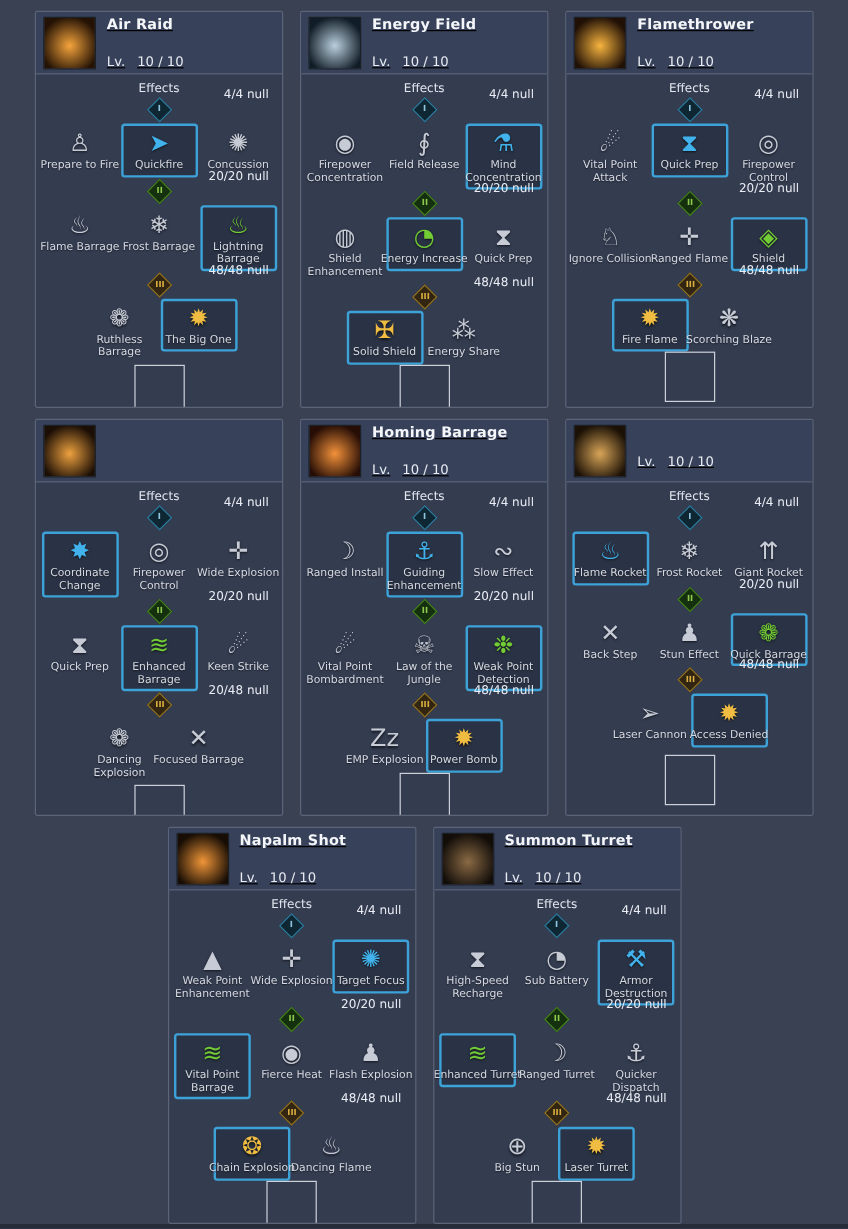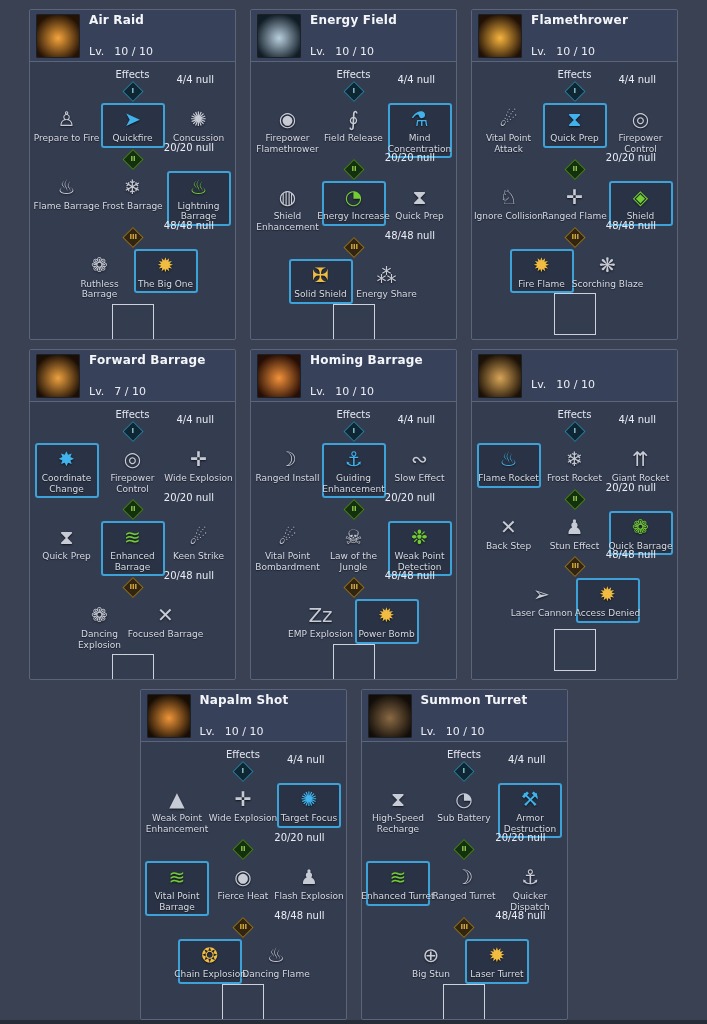--- a/index.html
+++ b/index.html
@@ -10,30 +10,30 @@
   }
   #rows{padding-top:9px}
   .row{display:flex;justify-content:center;gap:14px;margin-bottom:9px}
   .panel{
     width:207px;height:331px;box-sizing:border-box;
     background:#343c50;border:1px solid #5b6478;border-radius:2px;
     display:flex;flex-direction:column;overflow:hidden;
   }
   .p-head{
     height:52px;flex:none;background:#37415a;border-bottom:1px solid #5b6478;
-    display:flex;align-items:center;padding:4px 6px;gap:9px;box-sizing:border-box;
+    display:flex;align-items:center;padding:4px 6px;gap:9px;box-sizing:border-box;text-decoration:underline;
   }
   .thumb{width:42px;height:42px;flex:none;border:1px solid #1c2027;border-radius:1px}
   .p-title{font-size:12px;font-weight:bold;color:#f4f6fa;letter-spacing:.2px}
   .p-level{font-size:11px;color:#e9ecf3;margin-top:18px}
   .lv-val{margin-left:10px}
   .p-body{flex:1;display:flex;flex-direction:column;padding:4px 8px 6px}
   .fx-label{text-align:center;font-size:10px;color:#e3e7ef;margin-top:3px}
   .tier-head{position:relative;height:21px;margin-top:1px}
-  .count{position:absolute;right:13px;top:-7px;font-size:10px;color:#eaedf3}
+  .count{position:absolute;right:3px;top:-7px;font-size:10px;color:#eaedf3}
   .diamond{
     position:absolute;left:50%;top:3px;width:13px;height:13px;
     transform:translateX(-50%) rotate(45deg);
     display:flex;align-items:center;justify-content:center;border:1px solid;
   }
   .diamond span{transform:rotate(-45deg);font-size:7px;font-weight:bold;line-height:1}
   .d1{background:#0f2733;border-color:#2f7c9e}
   .d1 span{color:#8fc6dd}
   .d2{background:#15300f;border-color:#47821f}
   .d2 span{color:#8cc84a}
@@ -157,21 +157,21 @@
             <div class="tier t1">
               <div class="tier-head">
                 <div class="count">4/4 null</div>
                 <div class="diamond d1">
                   <span>I</span>
                 </div>
               </div>
               <div class="fx-row">
                 <div class="fx">
                   <span class="ic">◉</span>
-                  <div class="lb">Firepower Flamethrower</div>
+                  <div class="lb">Firepower Concentration</div>
                 </div>
                 <div class="fx">
                   <span class="ic">∮</span>
                   <div class="lb">Field Release</div>
                 </div>
                 <div class="fx sel">
                   <span class="ic">⚗</span>
                   <div class="lb">Mind Concentration</div>
                 </div>
               </div>
@@ -292,24 +292,20 @@
               </div>
             </div>
             <div class="slot"></div>
           </div>
         </div>
       </div>
       <div class="row">
         <div class="panel">
           <div class="p-head">
             <div class="thumb" style="background: radial-gradient(circle at 50% 55%, rgb(237, 161, 63) 0%, rgb(27, 14, 5) 78%);"></div>
-            <div class="t-wrap">
-              <div class="p-title">Forward Barrage</div>
-              <div class="p-level"><span>Lv.</span><span class="lv-val">7 / 10</span></div>
-            </div>
           </div>
           <div class="p-body">
             <div class="fx-label">Effects</div>
             <div class="tier t1">
               <div class="tier-head">
                 <div class="count">4/4 null</div>
                 <div class="diamond d1">
                   <span>I</span>
                 </div>
               </div>

